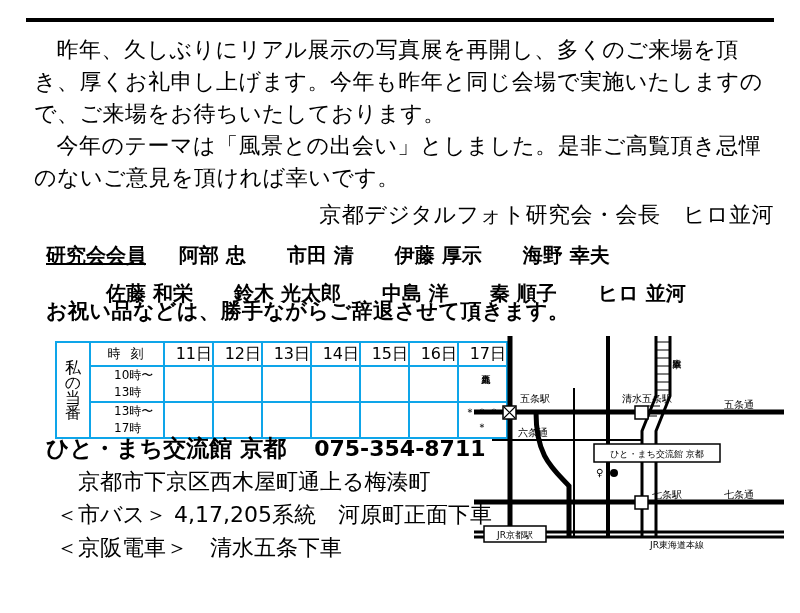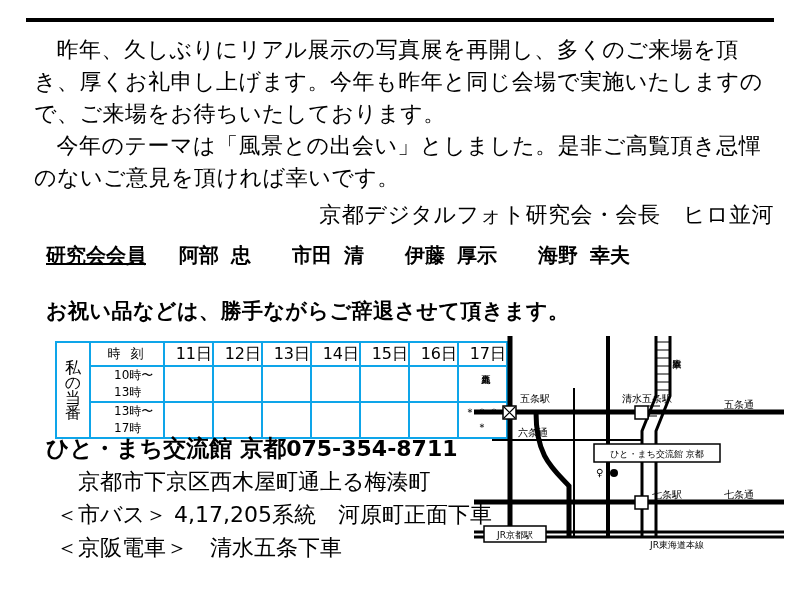--- a/index.html
+++ b/index.html
@@ -64,21 +64,20 @@
     display: block;
     white-space: nowrap;
     padding-left: 60px;
   }
   .members .lbl {
     margin-right: 26px;
     text-decoration: underline;
   }
   .members .nm {
     margin-right: 34px;
-    font-family: Liberation Mono, monospace;
   }
   .notice {
     position: absolute;
     left: 46px;
     top: 297px;
     font-size: 21px;
     font-weight: bold;
     letter-spacing: 0.5px;
   }
   
@@ -135,20 +134,21 @@
     top: 432px;
     font-size: 22px;
     line-height: 33px;
   }
   .addr .l1 {
     font-weight: bold;
     font-size: 23px;
   }
   .addr .tel {
     font-weight: bold;
+    margin-left: 28px;
   }
   .addr .l2 { padding-left: 32px; }
   .addr .l3 { padding-left: 10px; }
   .addr .l4 { padding-left: 10px; }
 
   
   .map {
     position: absolute;
     left: 474px;
     top: 336px;
@@ -171,20 +171,27 @@
 
   <div class="sig">京都デジタルフォト研究会・会長　ヒロ並河</div>
 
   <div class="members">
     <span class="row1">
       <span class="lbl">研究会会員</span>
       <span class="nm">阿部 忠</span>
       <span class="nm">市田 清</span>
       <span class="nm">伊藤 厚示</span>
       <span class="nm">海野 幸夫</span>
+    </span>
+    <span class="row2">
+      <span class="nm">佐藤 和栄</span>
+      <span class="nm">鈴木 光太郎</span>
+      <span class="nm">中島 洋</span>
+      <span class="nm">秦 順子</span>
+      <span class="nm">ヒロ 並河</span>
     </span>
   </div>
 
   <div class="notice">お祝い品などは、勝手ながらご辞退させて頂きます。</div>
 
   <table class="duty-table">
     <tbody>
         <tr>
       <td class="vhead" rowspan="3">私の当番</td>
       <th class="timehead">時 刻</th>

